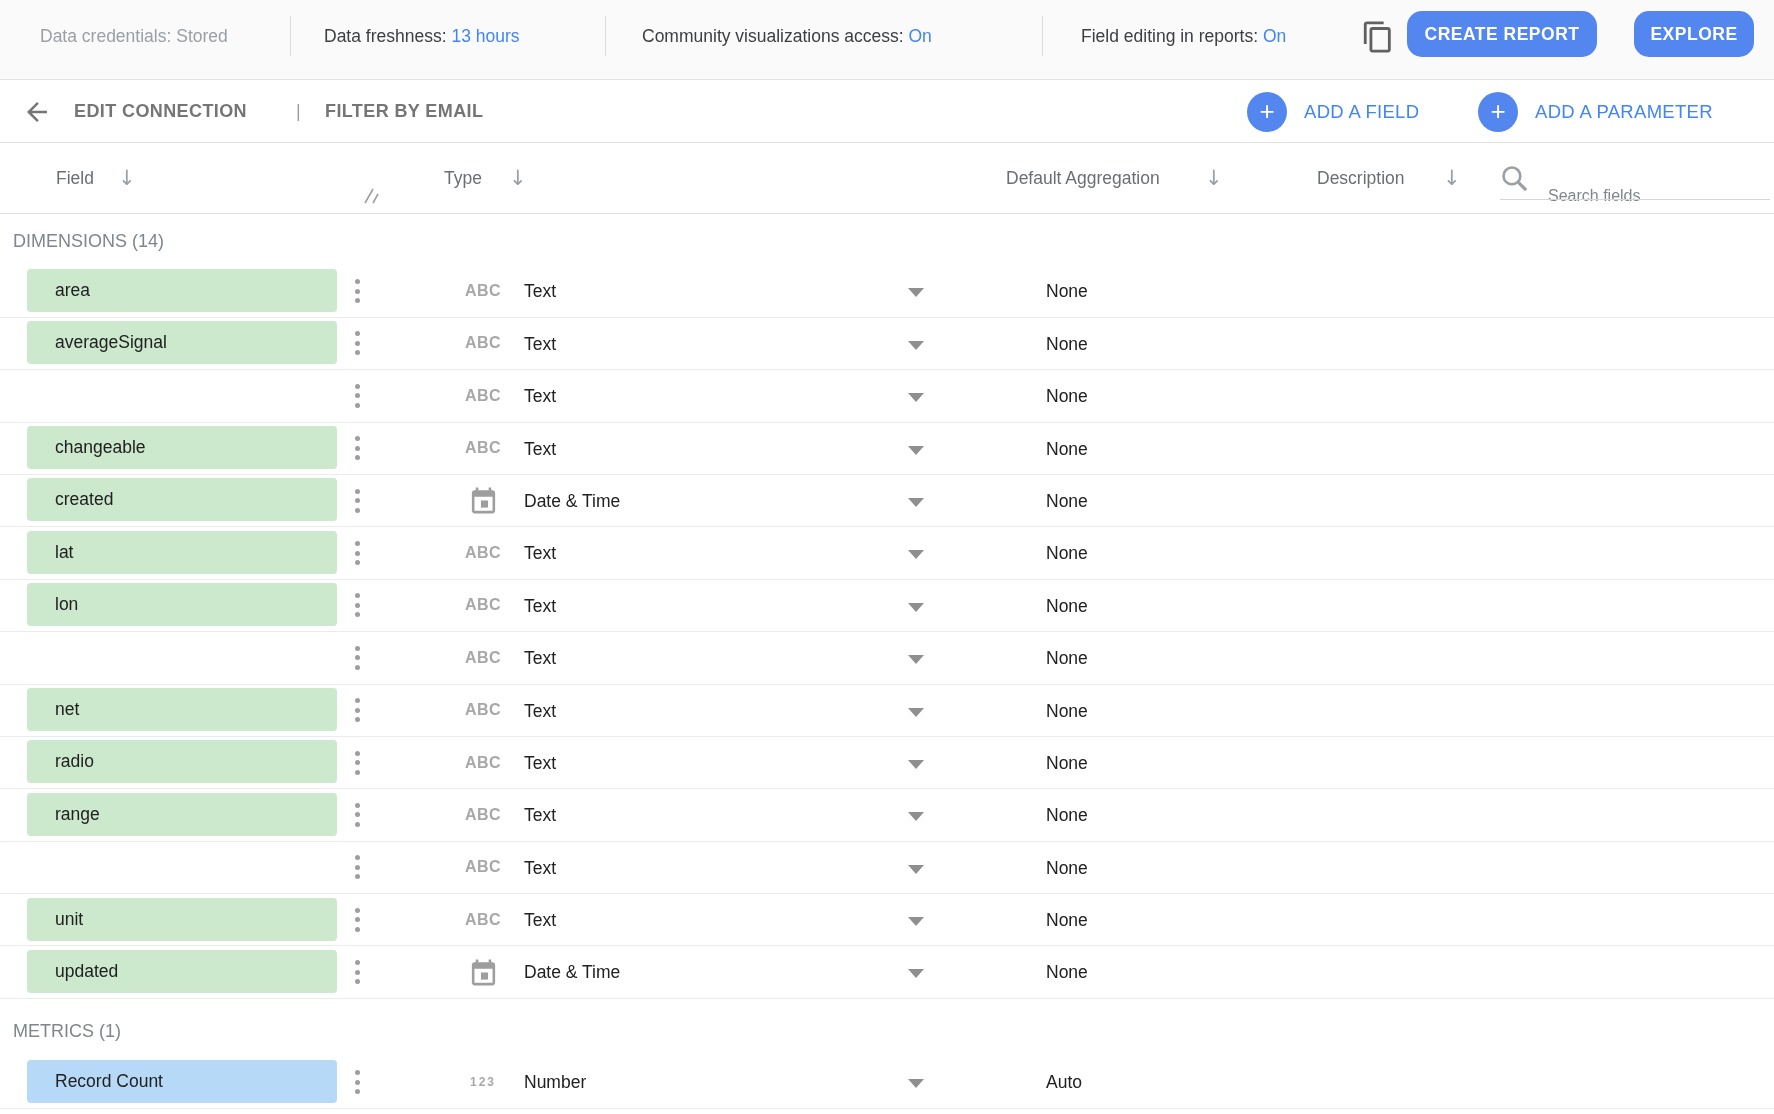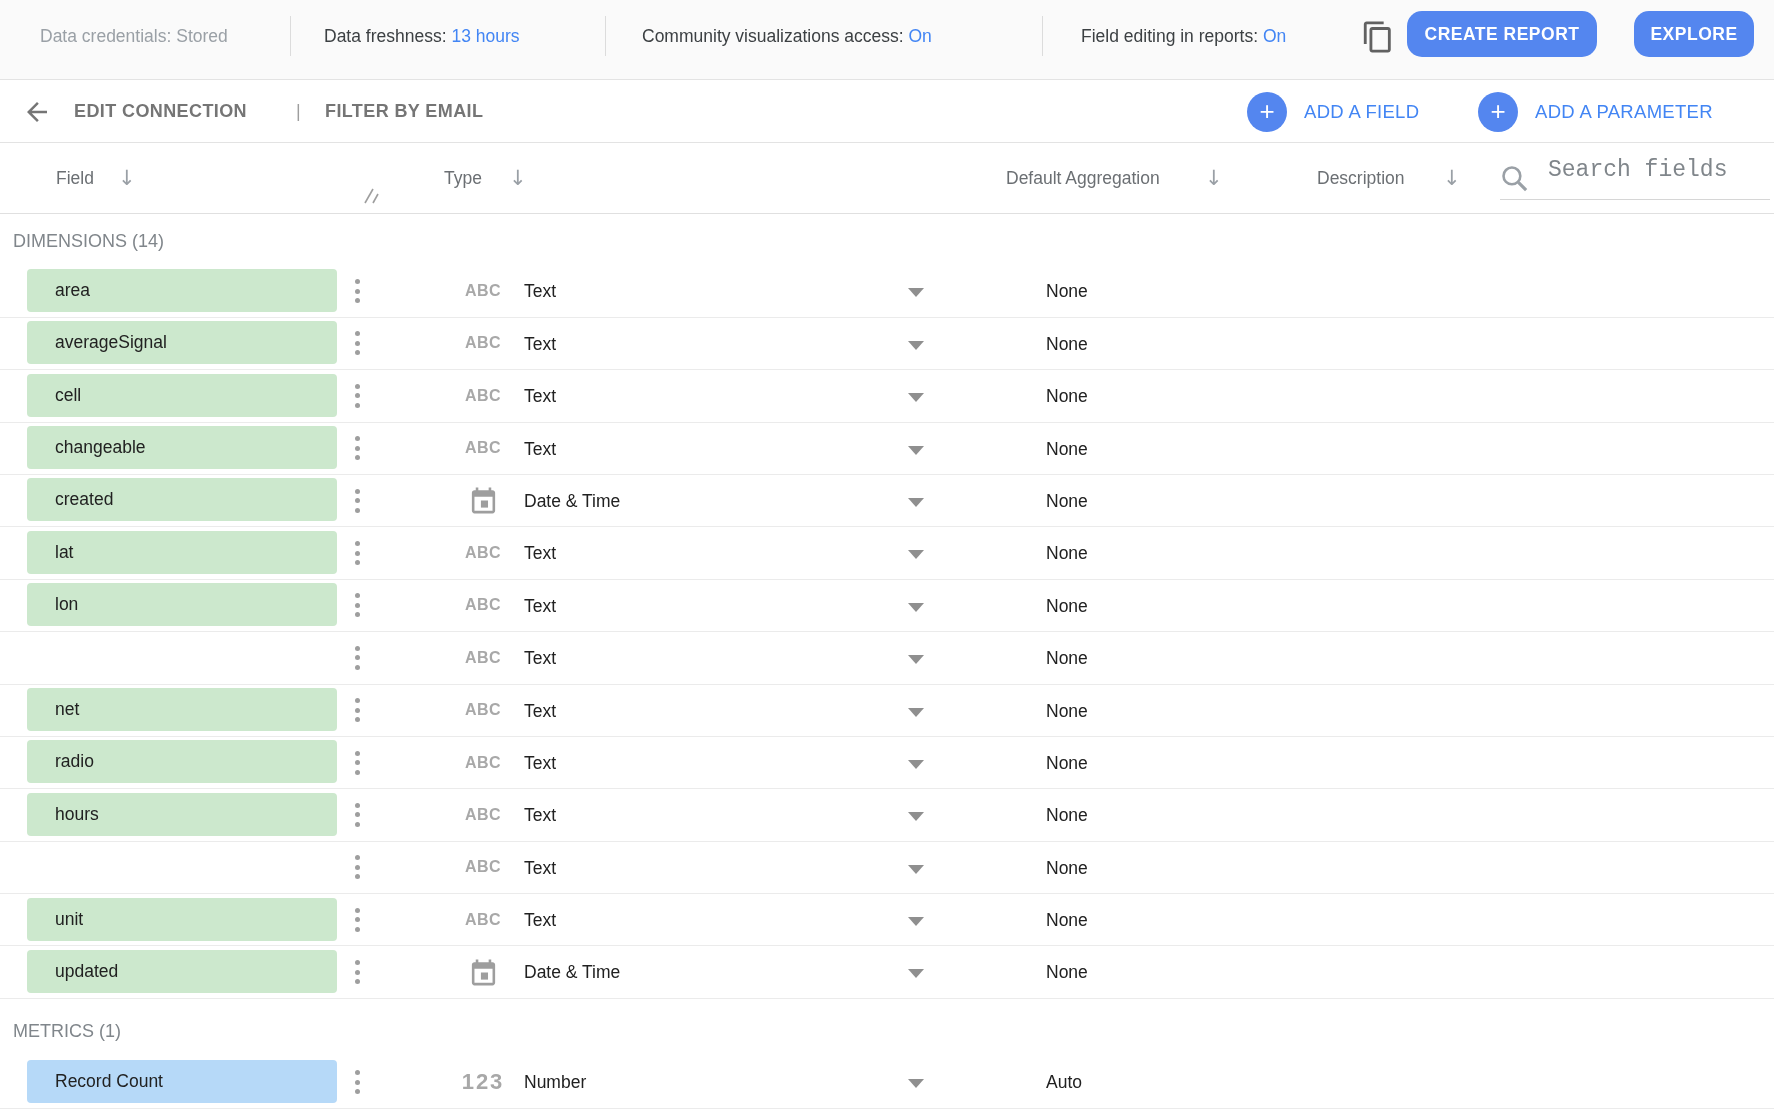--- a/index.html
+++ b/index.html
@@ -40,23 +40,23 @@
   .addlabel { color:var(--accent-blue,#4285f4); font-size:18.5px; letter-spacing:.3px; }
 
   
   .colheader { position:relative; width:100%; height:71px; background:#fff;
     border-bottom:1px solid #e0e0e0; font-size:17.5px; color:#6b6f73; }
   .colheader .txt { position:absolute; top:0; height:71px; line-height:71px; white-space:nowrap; }
   .sortarrow { font-family:"DejaVu Sans",sans-serif; color:#9aa0a6; font-size:21px; cursor:pointer; }
   .resize-handle { position:absolute; left:362px; top:44px; cursor:col-resize; }
   .search-underline { position:absolute; left:1500px; width:270px; bottom:13px; height:1px; background:#d6d6d6; }
   .search-icon { position:absolute; left:1499px; top:20px; }
-  .search-input { position:absolute; left:1548px; top:10px; width:215px; height:34px;
-    border:none; outline:none; background:transparent; font-size:23px; color:#212121;
-    font-family:Liberation Mono, monospace; }
+  .search-input { position:absolute; left:1548px; top:36px; width:215px; height:34px;
+    border:none; outline:none; background:transparent; font-size:16px; color:#212121;
+    font-family:Liberation Sans, sans-serif; }
   .search-input::placeholder { color:#80868b; opacity:1; }
 
   
   .section-label { height:51.4px; line-height:55px; padding-left:13px;
     color:#80868b; font-size:18px; }
   .section-label.metrics { height:57.6px; line-height:64px; }
 
   .frow { position:relative; width:100%; height:52.4px; border-bottom:1px solid #ebebeb; }
   .chip { position:absolute; left:27px; top:3.5px; width:310px; height:43px;
     border-radius:4px; background:var(--chip-green,#cce8cd); line-height:43px;
@@ -66,21 +66,21 @@
   .kebab { position:absolute; left:345px; top:0; width:24px; height:100%;
     display:flex; flex-direction:column; align-items:center; justify-content:center;
     gap:4.5px; cursor:pointer; }
   .kebab i { width:5px; height:5px; border-radius:50%; background:#9e9e9e; }
   .typecell { position:absolute; left:440px; top:0; width:502px; height:100%; cursor:pointer; }
   .type-icon { position:absolute; left:22px; top:0; height:100%; width:42px;
     display:none; align-items:center; justify-content:center;
     color:#a8a8a8; font-weight:bold; font-size:16px; letter-spacing:.5px; }
   .t-abc .type-icon.abc { display:flex; }
   .t-calendar .type-icon.calendar { display:flex; }
-  .t-123 .type-icon.n123 { display:flex; letter-spacing:2px; font-size:22px; }
+  .t-123 .type-icon.n123 { display:flex; letter-spacing:2px; font-size:12px; }
   .type-label { position:absolute; left:84px; top:0; height:100%; line-height:52.4px;
     font-size:17.5px; color:#212121; }
   .caret { position:absolute; right:18px; top:23px; width:0; height:0;
     border-left:8px solid transparent; border-right:8px solid transparent;
     border-top:9px solid #8f8f8f; }
   .aggcell { position:absolute; left:1046px; top:0; height:100%; line-height:52.4px;
     font-size:17.5px; color:#212121; cursor:pointer; }
   svg { display:block; }
 </style>
 </head>
@@ -180,21 +180,20 @@
       </div>
     <div class="typecell">
       <span class="type-icon abc">ABC</span>
 
       <span class="type-label f-type">Text</span>
       <span class="caret"></span>
     </div>
     <div class="aggcell f-agg">None</div>
   </div>
     <div class="frow t-abc">
-    <div class="chip"><span class="f-name">cell</span></div>
     <div class="kebab">
         <i></i>
         <i></i>
         <i></i>
       </div>
     <div class="typecell">
       <span class="type-icon abc">ABC</span>
 
       <span class="type-label f-type">Text</span>
       <span class="caret"></span>
@@ -305,21 +304,21 @@
       </div>
     <div class="typecell">
       <span class="type-icon abc">ABC</span>
 
       <span class="type-label f-type">Text</span>
       <span class="caret"></span>
     </div>
     <div class="aggcell f-agg">None</div>
   </div>
     <div class="frow t-abc">
-    <div class="chip"><span class="f-name">hours</span></div>
+    <div class="chip"><span class="f-name">range</span></div>
     <div class="kebab">
         <i></i>
         <i></i>
         <i></i>
       </div>
     <div class="typecell">
       <span class="type-icon abc">ABC</span>
 
       <span class="type-label f-type">Text</span>
       <span class="caret"></span>

